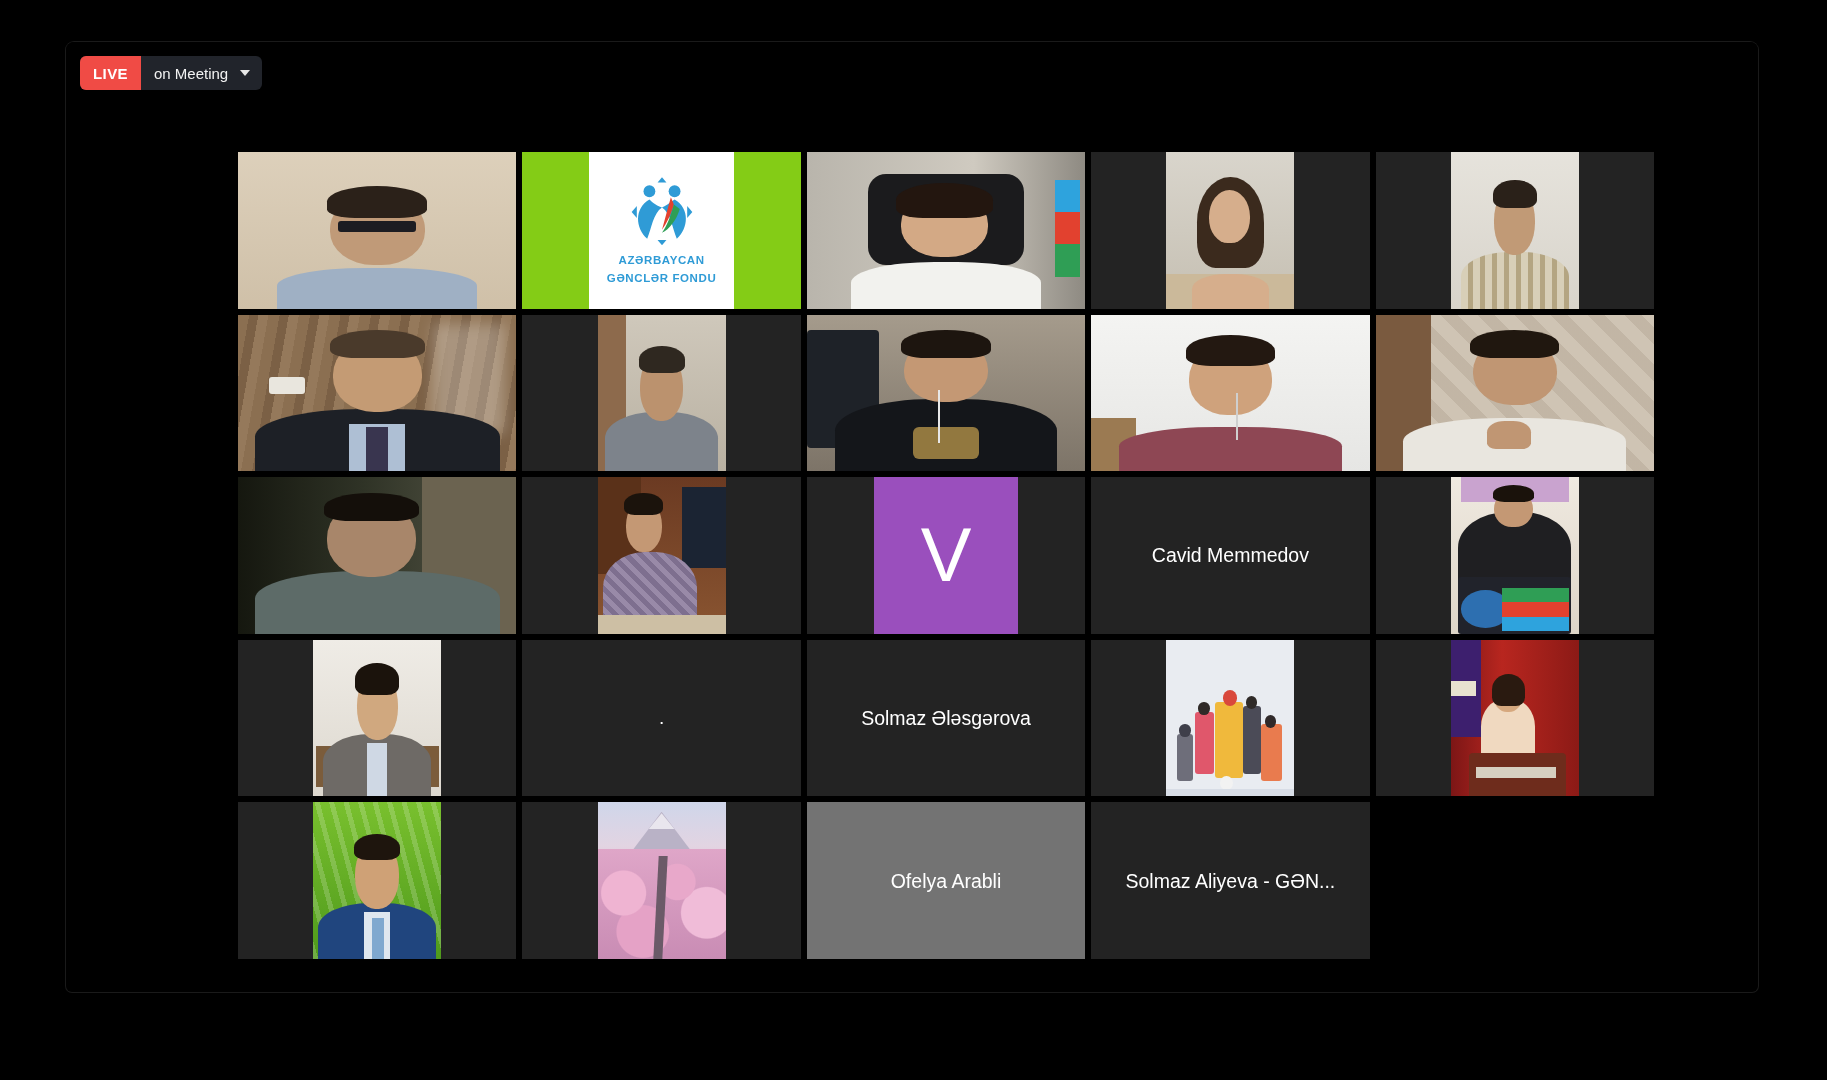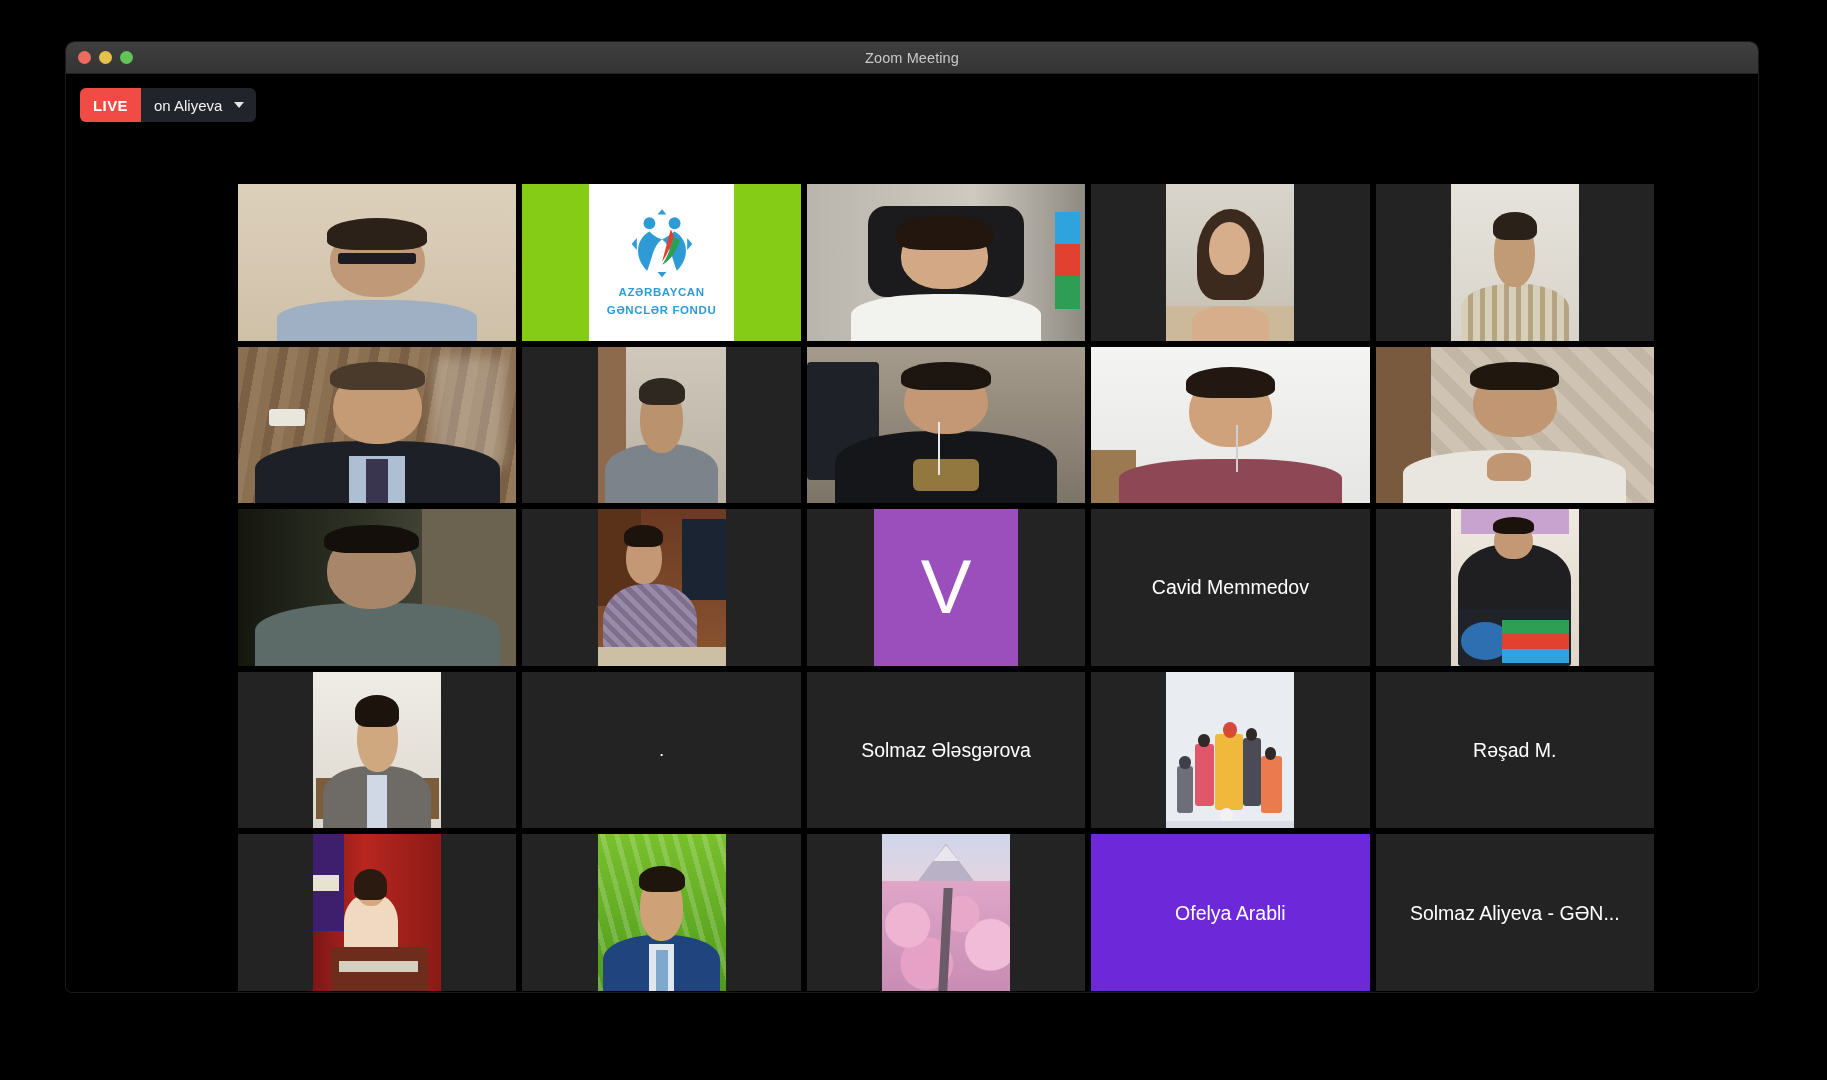--- a/index.html
+++ b/index.html
@@ -194,35 +194,27 @@
   .fig { position:absolute; border-radius: 3px; }
   .fig-head { position:absolute; border-radius:50%; }
 
   .flagstripe { position:absolute; }
 </style>
 </head>
 <body>
 
 <div class="window">
 
-  <div class="titlebar">
-    <div class="traffic">
-      <span class="light red"></span>
-      <span class="light yellow"></span>
-      <span class="light green"></span>
-    </div>
-    <div class="win-title">Zoom Meeting</div>
-  </div>
 
   <div class="stage">
 
     <div class="live-pill">
       <div class="live-tag">LIVE</div>
       <div class="live-dest">
-        <span>on Aliyeva</span>
+        <span>on Meeting</span>
         <span class="caret"></span>
       </div>
     </div>
 
     <div class="gallery" id="gallery">
         <div class="tile" style="background: rgb(35, 35, 35);">
           <div class="media">
             <div class="vid full">
     <div class="scene" style="background:linear-gradient(#ddd0bb,#cfc0a8)"></div>
     <div class="torso" style="left:14%;bottom:0;width:72%;height:26%;background:#9fb0c4"></div>
@@ -434,23 +426,20 @@
     <div class="fig" style="left:60%;bottom:14%;width:14%;height:44%;background:#4b4b57"></div>
     <div class="fig-head" style="left:62%;bottom:56%;width:9%;height:8%;background:#2f2a28"></div>
     <div class="fig" style="left:74%;bottom:10%;width:16%;height:36%;background:#e97b4e"></div>
     <div class="fig-head" style="left:77%;bottom:44%;width:9%;height:8%;background:#30292a"></div>
     <div class="fig-head" style="left:42%;bottom:4%;width:10%;height:9%;background:#f2f2f2"></div>
     <div style="position:absolute;left:0;bottom:0;width:100%;height:5%;background:#d8dde6"></div>
             </div>
           </div>
         </div>
         <div class="tile" style="background: rgb(35, 35, 35);">
-          <div class="name">Rəşad M.</div>
-        </div>
-        <div class="tile" style="background: rgb(35, 35, 35);">
           <div class="media">
             <div class="vid narrow">
     <div class="scene" style="background:linear-gradient(90deg,#7c1616,#b8261f 40%,#8c1a16)"></div>
     <div style="position:absolute;left:0;top:0;width:24%;height:62%;background:#3d1f6e"></div>
     <div style="position:absolute;left:0;top:26%;width:20%;height:10%;background:#e8e2d0"></div>
     <div class="torso" style="left:24%;top:38%;width:42%;height:40%;background:#f0d9c0"></div>
     <div class="head" style="left:34%;top:26%;width:22%;height:20%;background:#d6a87e"></div>
     <div class="hair" style="left:32%;top:22%;width:26%;height:20%;background:#2a1a10"></div>
     <div style="position:absolute;left:14%;bottom:0;width:76%;height:28%;background:#6e2c1c;border-radius:4px 4px 0 0"></div>
     <div style="position:absolute;left:20%;bottom:12%;width:62%;height:7%;background:#d6cfc0"></div>
@@ -481,21 +470,21 @@
     <div style="position:absolute;left:0;top:30%;width:100%;height:70%;background:
       radial-gradient(circle at 20% 40%,#efb4d2 0 18%,transparent 19%),
       radial-gradient(circle at 62% 30%,#e8a8ca 0 16%,transparent 17%),
       radial-gradient(circle at 85% 58%,#f0bcd8 0 20%,transparent 21%),
       radial-gradient(circle at 35% 75%,#e5a2c6 0 22%,transparent 23%),
       linear-gradient(#dfa6c8,#c98cb4)"></div>
     <div style="position:absolute;left:46%;top:34%;width:7%;height:66%;background:#6b5a68;transform:skewX(-3deg)"></div>
             </div>
           </div>
         </div>
-        <div class="tile" style="background: #6d28d9; align-items: center;">
+        <div class="tile" style="background: #737373; align-items: center;">
           <div class="name">Ofelya Arabli</div>
         </div>
         <div class="tile" style="background: rgb(35, 35, 35);">
           <div class="name">Solmaz Aliyeva - GƏN...</div>
         </div>
       </div>
 
   </div>
 </div>
 

